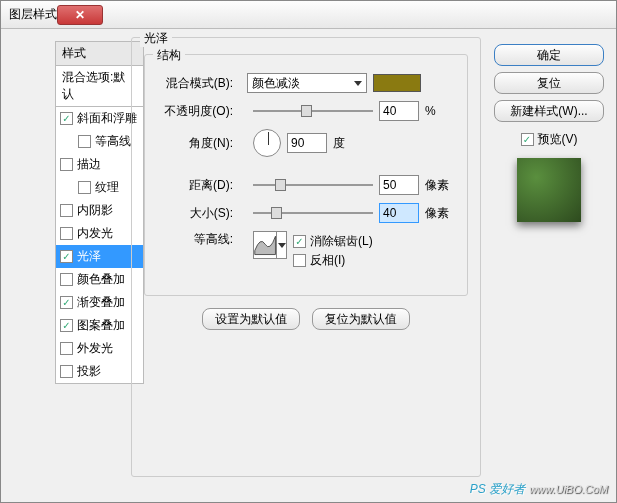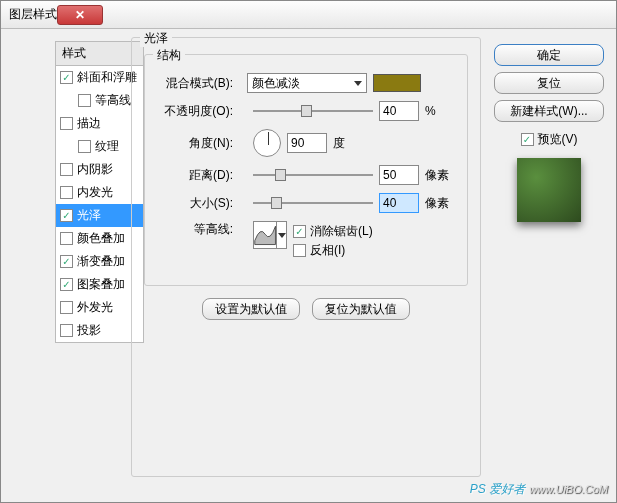--- a/index.html
+++ b/index.html
@@ -54,20 +54,21 @@
     <span>图层样式</span>
     <div class="close-btn">
       <span>✕</span>
     </div>
   </div>
 
   <div class="body">
 
     <div class="sidebar">
       <div class="sidebar-header">样式</div>
+      <div class="sidebar-sub">混合选项:默认</div>
       <div class="sidebar-list" id="sidebar-list">
           <div class="sidebar-item">
             <span class="cb">✓</span>
             <span>斜面和浮雕</span>
           </div>
           <div class="sidebar-item indent">
             <span class="cb"></span>
             <span>等高线</span>
           </div>
           <div class="sidebar-item">
@@ -142,21 +143,21 @@
 
           <div class="row">
             <div class="row-label">角度(N):</div>
             <div class="angle-dial"></div>
             <div class="num">
                 <span>90</span>
               </div>
             <span class="unit">度</span>
           </div>
 
-          <div class="row" style="margin-top:8px;">
+          <div class="row" style="margin-top:18px;">
             <div class="row-label">距离(D):</div>
             <div class="slider">
               <div class="slider-track"></div>
                 <div class="slider-thumb" style="left:18%;"></div>
             </div>
             <div class="num">
                 <span>50</span>
               </div>
             <span class="unit">像素</span>
           </div>

